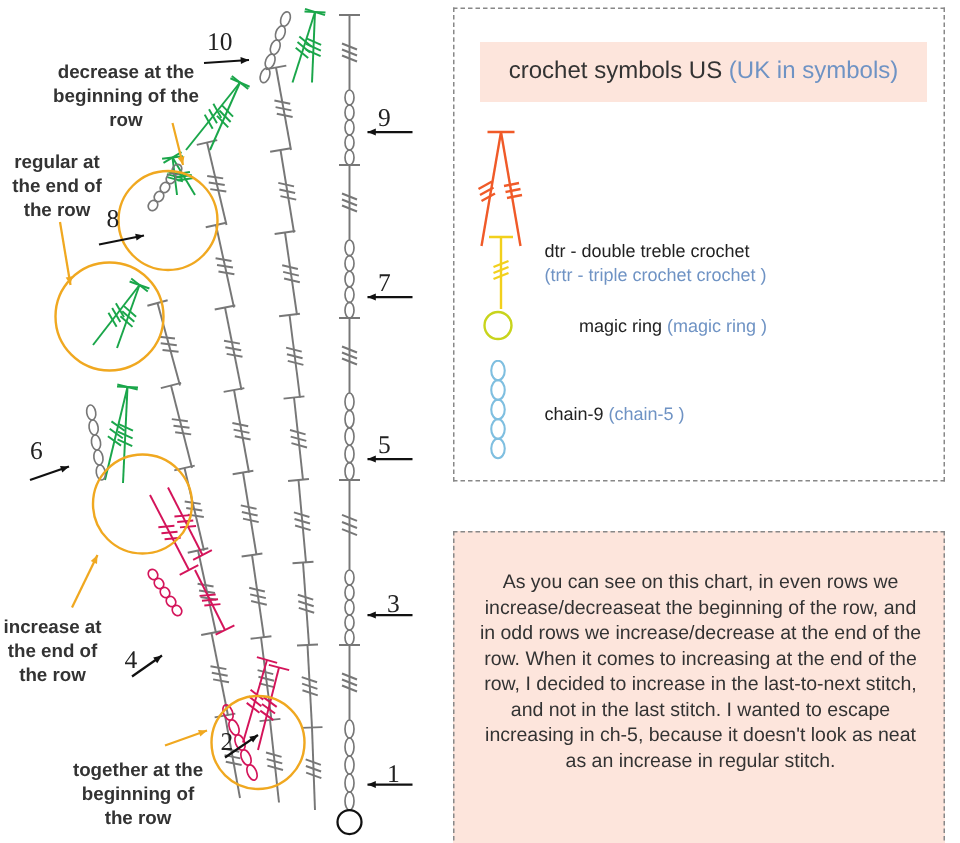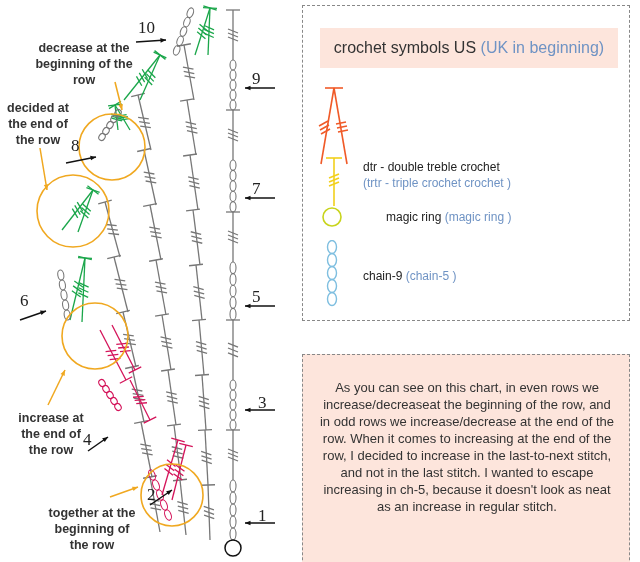--- a/index.html
+++ b/index.html
@@ -465,28 +465,28 @@
       <text x="20" y="306" class="rownum">6</text>
       <text x="252" y="194" class="rownum">7</text>
       <text x="71" y="151" class="rownum">8</text>
       <text x="252" y="84" class="rownum">9</text>
       <text x="138" y="33" class="rownum">10</text>
     </g>
   <circle cx="233" cy="548" r="8" fill="none" stroke="#111" stroke-width="1.5"></circle>
 </svg>
 
 <div class="lbl" style="left:34px; top:40px; width:100px;">decrease at the beginning of the row</div>
-<div class="lbl" style="left:2px; top:100px; width:72px;">decided at the end of the row</div>
-<div class="lbl" style="left:18px; top:410px; width:66px;">increase at the end of the row</div>
+<div class="lbl" style="left:2px; top:100px; width:72px;">regular at the end of the row</div>
+<div class="lbl" style="left:2px; top:410px; width:66px;">increase at the end of the row</div>
 <div class="lbl" style="left:44px; top:505px; width:96px;">together at the beginning of the row</div>
 
 <div class="legend-box">
   <div class="legend-title">
     <span>crochet symbols US</span>
-    <span class="uk">(UK in beginning)</span>
+    <span class="uk">(UK in symbols)</span>
   </div>
 
   <svg class="legend-icon" style="left:14px; top:80px;" width="34" height="80" viewBox="0 0 34 80">
     <g stroke="#f05a28" stroke-width="1.6" fill="none">
       <line x1="8" y1="2" x2="26" y2="2"></line>
       <line x1="17" y1="2" x2="4" y2="78"></line>
       <line x1="17" y1="2" x2="30" y2="78"></line>
       <line x1="2" y1="40" x2="11" y2="35"></line>
         <line x1="3" y1="44" x2="12" y2="39"></line>
         <line x1="4" y1="48" x2="13" y2="43"></line>

